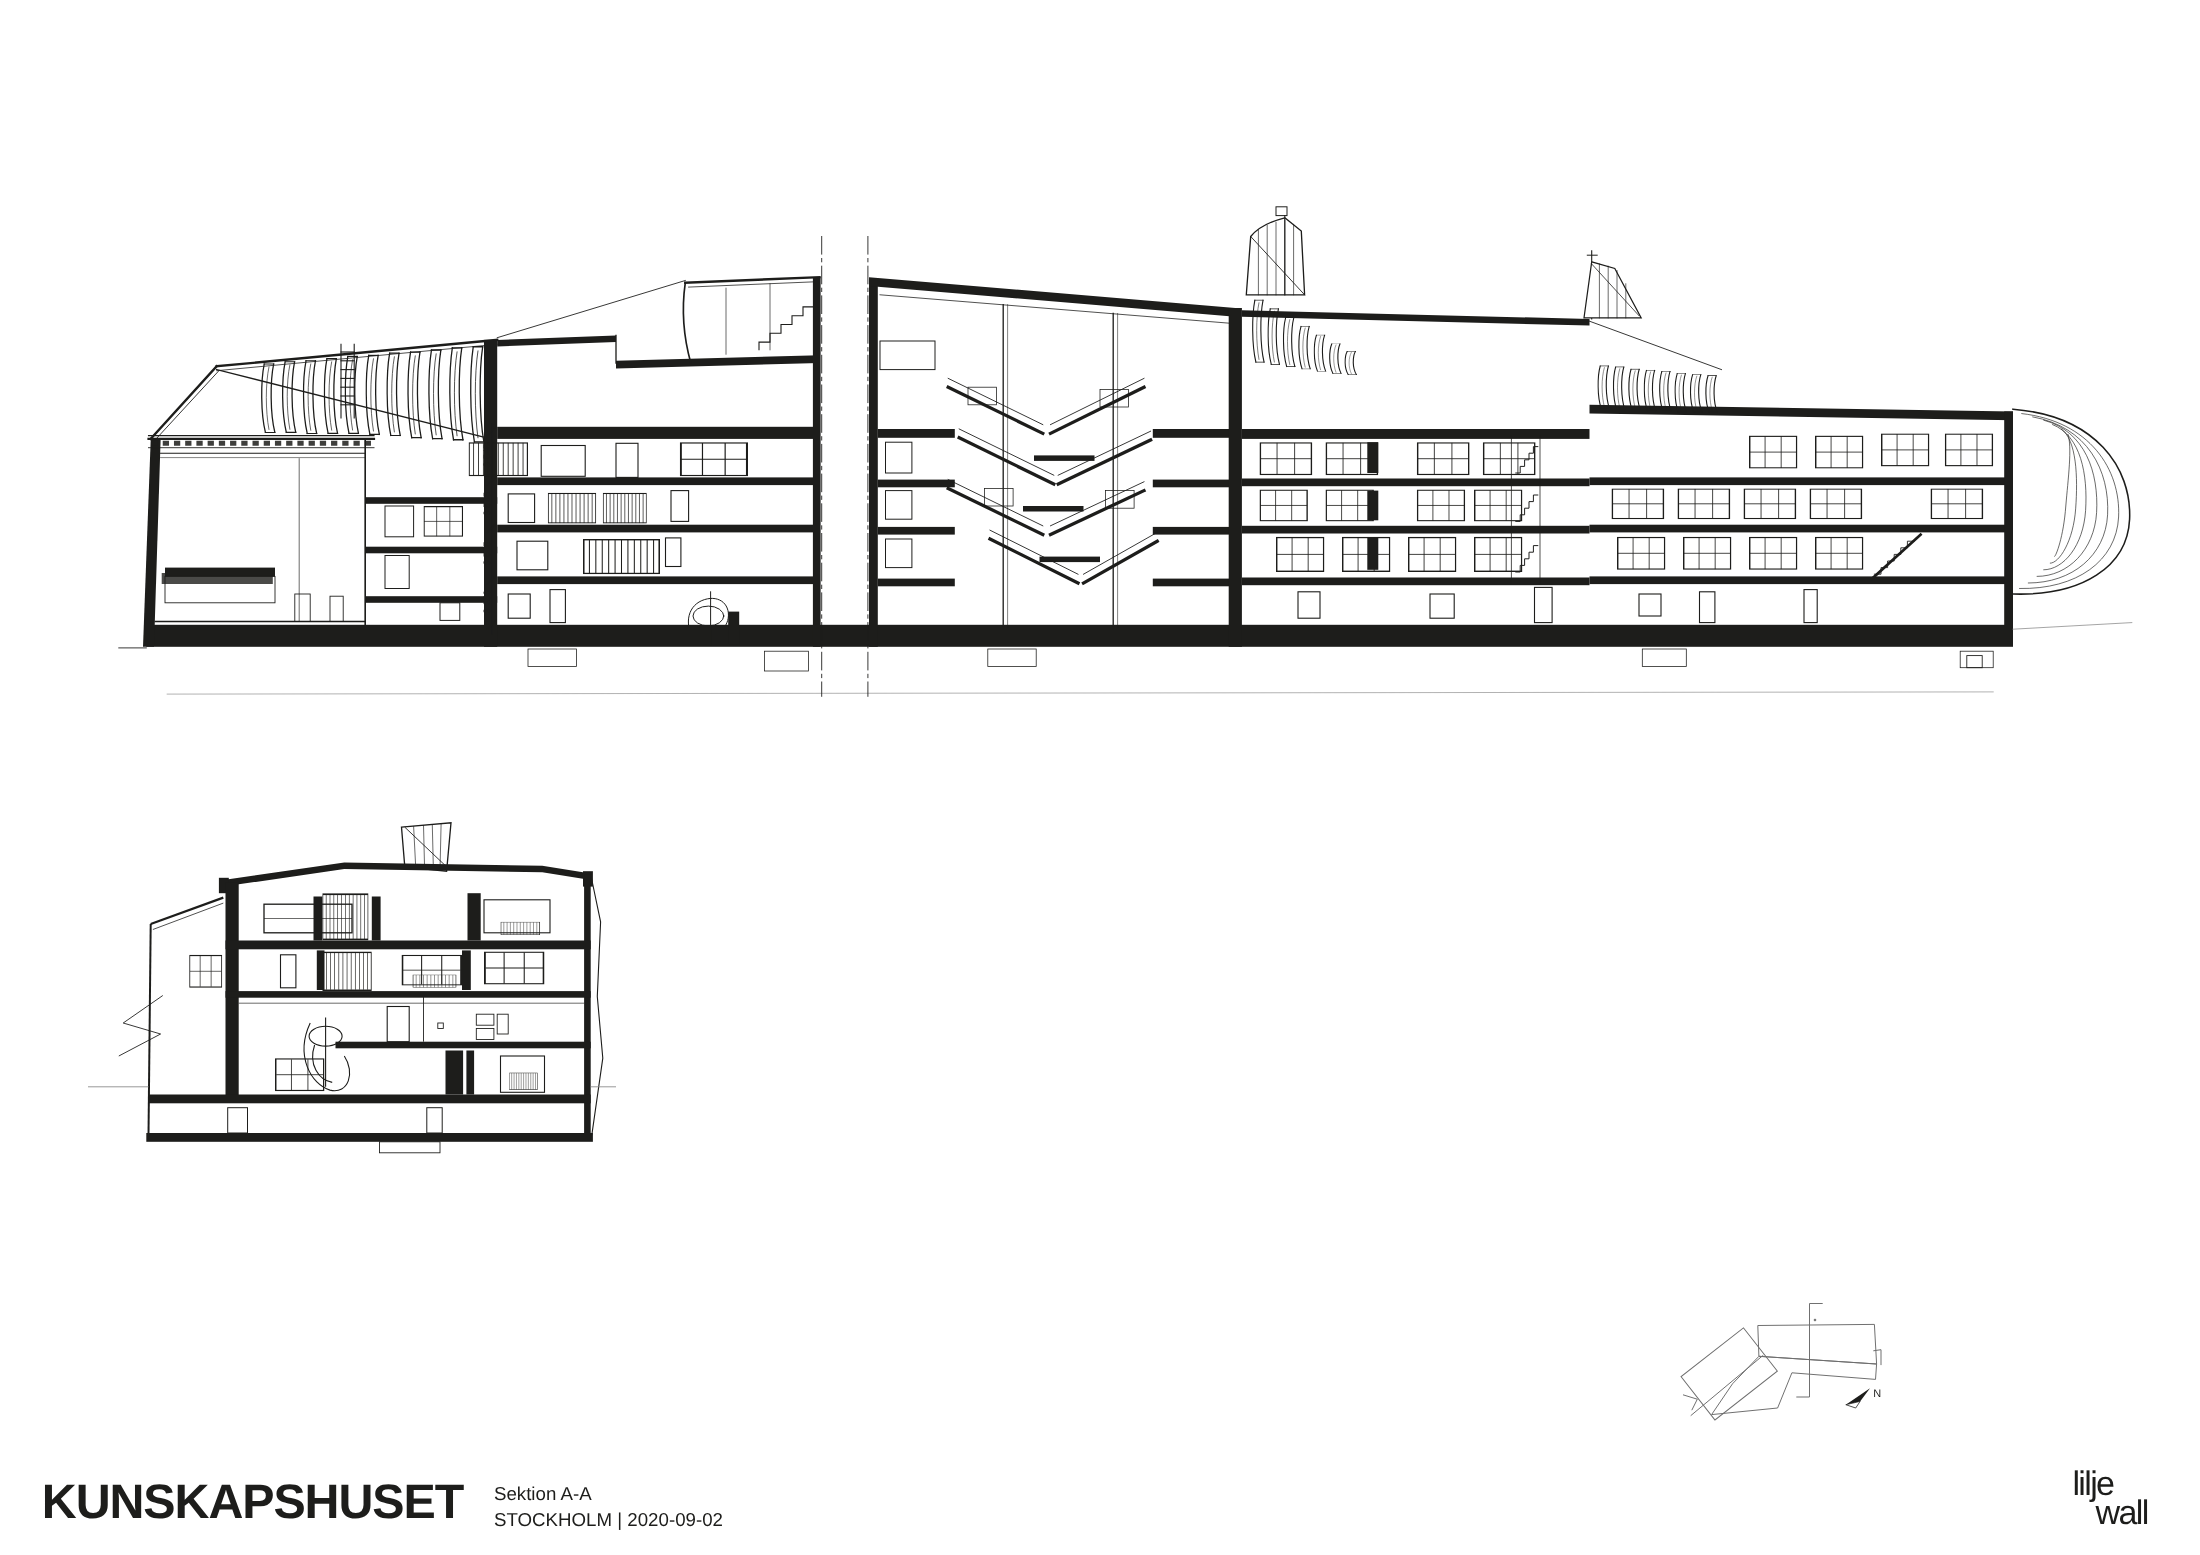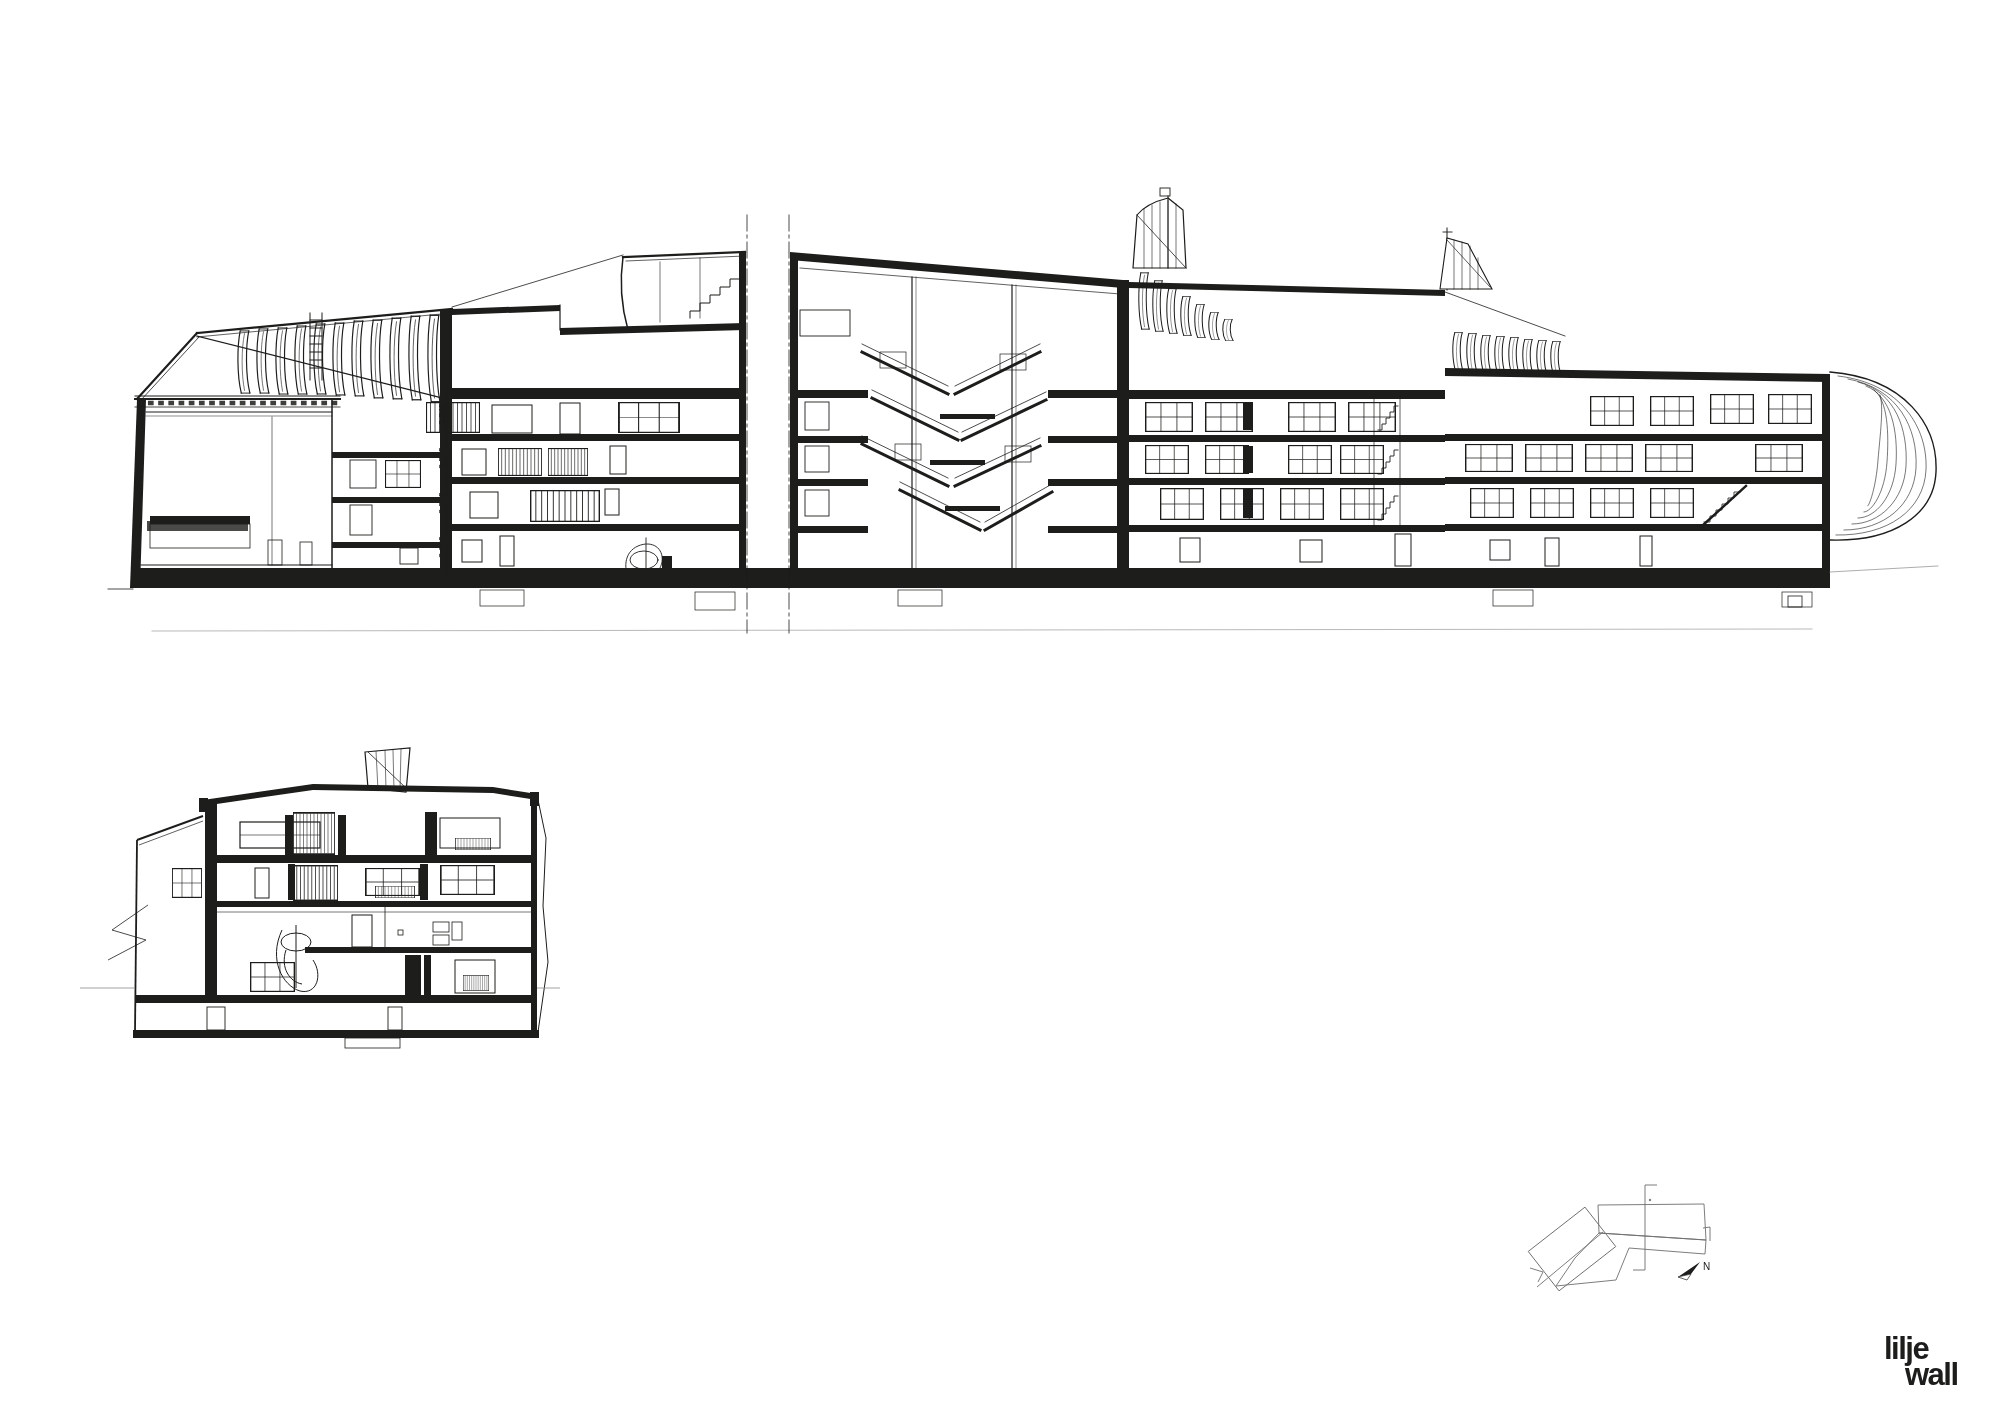--- a/index.html
+++ b/index.html
@@ -8,21 +8,21 @@
     font-family:"Liberation Sans", sans-serif;color:#1d1d1b;overflow:hidden;
   }
   .sheet svg{position:absolute;left:0;top:0;}
   .titleblock{position:absolute;left:38px;top:1344px;display:flex;align-items:flex-start;}
   .project-title{
     font-size:44px;font-weight:800;letter-spacing:-1px;line-height:1.0;
     color:#1d1d1b;
   }
   .subtitle{margin-left:28px;margin-top:4px;font-size:17px;line-height:1.35;color:#1d1d1b;}
   .logo{
-    position:absolute;left:1884px;top:1336px;font-weight:700;font-size:31px;
+    position:absolute;left:1884px;top:1336px;font-weight:400;font-size:31px;
     letter-spacing:-1.5px;line-height:0.84;color:#1d1d1b;
   }
   .logo .l2{margin-left:21px;display:block;}
   text{font-family:"Liberation Sans", sans-serif;fill:#1d1d1b;}
 </style>
 </head>
 <body>
 
 <div class="sheet">
 
@@ -470,19 +470,26 @@
   </g>
 
   <g>
     <polygon points="1678,1277 1700,1262 1691,1274" fill="#1d1d1b" stroke="none"></polygon>
     <polygon points="1678,1277 1691,1274 1687,1280" fill="#ffffff" stroke="#1d1d1b" stroke-width="0.7"></polygon>
     <text x="1703" y="1270" font-size="10" fill="#1d1d1b" stroke="none">N</text>
   </g>
 </g>
 </svg>
 
+<div class="titleblock">
+  <div class="project-title">KUNSKAPSHUSET</div>
+  <div class="subtitle">
+    <div>Sektion A-A</div>
+    <div>STOCKHOLM | 2020-09-02</div>
+  </div>
+</div>
 
 <div class="logo">
   <span class="l1">lilje</span>
   <span class="l2">wall</span>
 </div>
 
 </div>
 
 </body></html>

